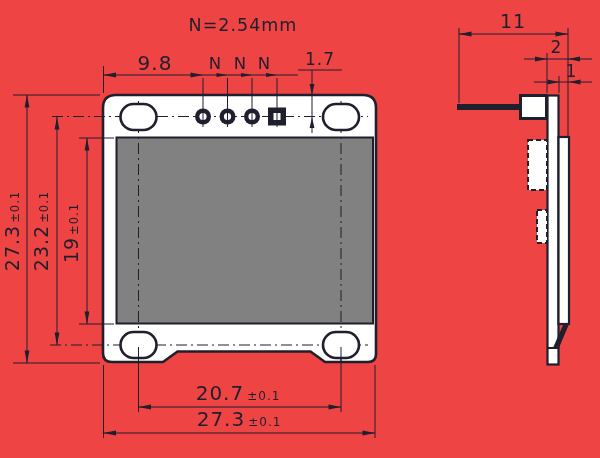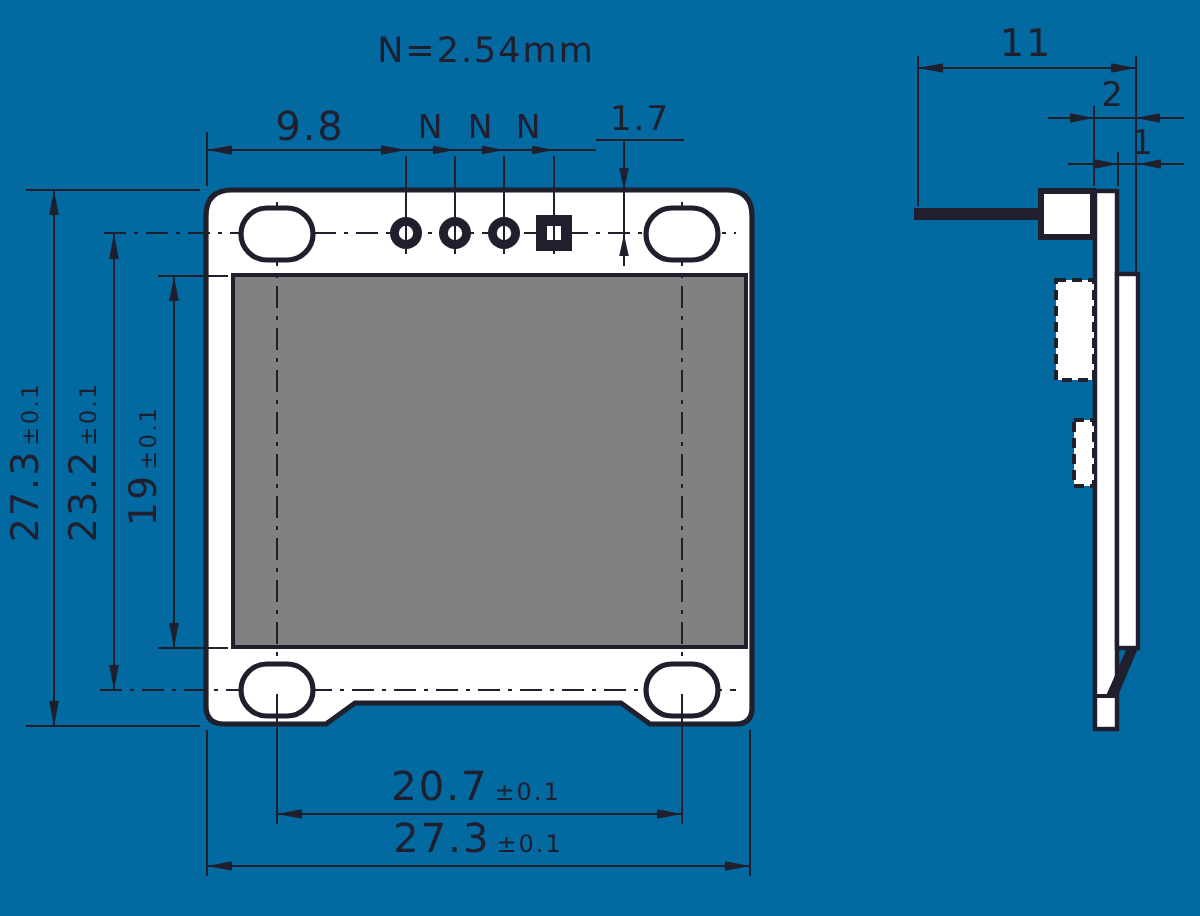--- a/index.html
+++ b/index.html
@@ -1,16 +1,16 @@
 <!DOCTYPE html>
 <html><head>
 <meta charset="utf-8">
 <style>
   html,body{margin:0;padding:0;background:#ffffff;}
-  .stage{width:600px;height:458px;position:relative;background:#0369a1;overflow:hidden;}
+  .stage{width:600px;height:458px;position:relative;background:#ef4444;overflow:hidden;}
   svg{display:block;}
   text{font-family:"DejaVu Sans","Liberation Sans",sans-serif;fill:#1f1f2e;}
   .dimtxt{letter-spacing:1px;}
 </style>
 </head>
 <body>
 
 <div class="stage">
 <svg width="600" height="458" viewBox="0 0 600 458">
 

